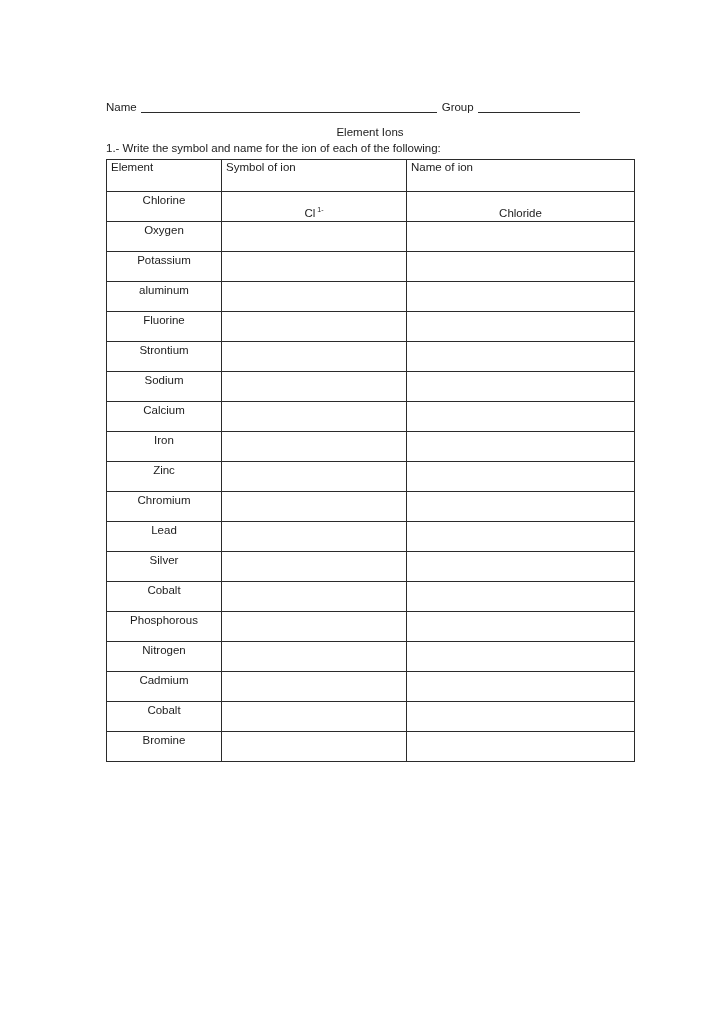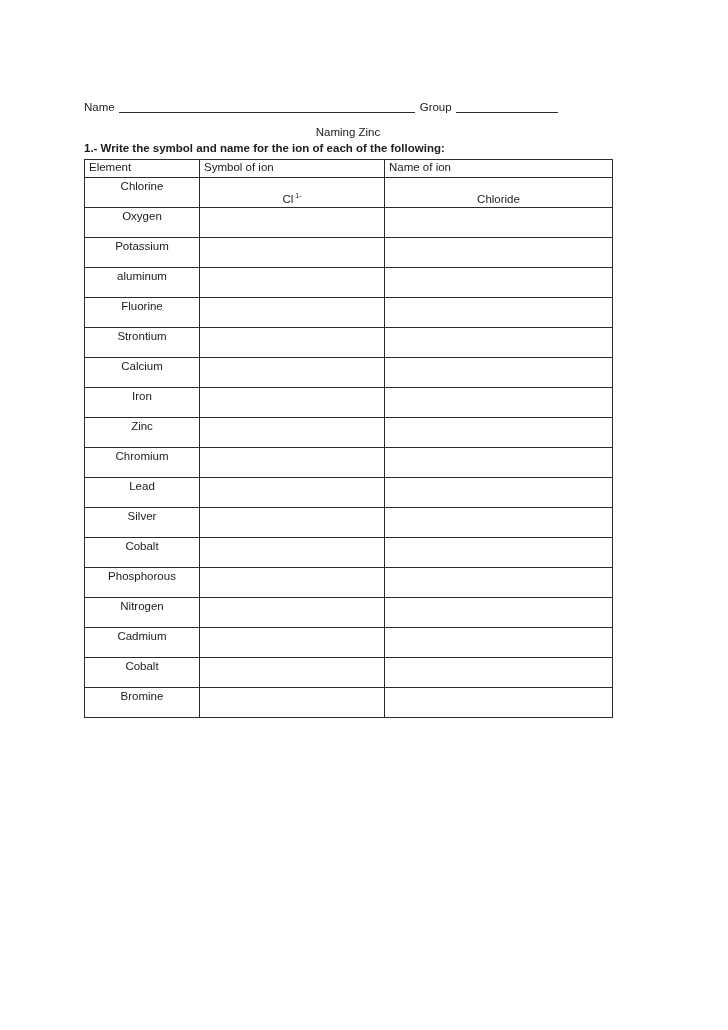--- a/index.html
+++ b/index.html
@@ -7,21 +7,21 @@
     margin: 0;
     padding: 0;
     background: #ffffff;
     width: 728px;
     height: 1030px;
     font-family: "Liberation Sans", sans-serif;
     color: #1c1c1c;
   }
   .page {
     position: absolute;
-    left: 84px;
+    left: 106px;
     top: 98px;
     width: 528px;
   }
   .fill-line {
     display: flex;
     align-items: flex-end;
     font-size: 11.5px;
     height: 15px;
     margin-bottom: 7px;
     white-space: nowrap;
@@ -38,38 +38,37 @@
   .blank.list  { width: 98px; }
   .doc-title {
     text-align: center;
     font-size: 11.5px;
     margin-top: 13px;
     margin-bottom: 4px;
   }
   .instruction {
     font-size: 11.5px;
     margin-bottom: 5px;
-    font-weight: bold;
   }
   table.ions {
     width: 528px;
     border-collapse: collapse;
     table-layout: fixed;
   }
   table.ions col.c1 { width: 115px; }
   table.ions col.c2 { width: 185px; }
   table.ions col.c3 { width: 228px; }
   table.ions th, table.ions td {
     border: 1px solid #2b2b2b;
     font-size: 11.5px;
     font-weight: normal;
   }
   table.ions th {
     text-align: left;
-    padding: 1px 4px 4px 4px;
+    padding: 1px 4px 18px 4px;
     height: 16px;
   }
   table.ions td.el {
     vertical-align: top;
     text-align: center;
     padding: 2px 3px;
     height: 30px;
   }
   table.ions td.sym, table.ions td.nm {
     vertical-align: bottom;
@@ -88,21 +87,21 @@
 <div class="page">
 
   <div class="fill-line">
     <span class="label">Name</span>
     <span class="blank name"></span>
     <span class="label">Group</span>
     <span class="blank group"></span>
   </div>
 
 
-  <div class="doc-title">Naming Zinc</div>
+  <div class="doc-title">Element Ions</div>
 
   <div class="instruction">1.- Write the symbol and name for the ion of each of the following:</div>
 
   <table class="ions">
     <colgroup>
       <col class="c1">
         <col class="c2">
         <col class="c3">
     </colgroup>
     <thead>
@@ -137,20 +136,25 @@
           <td class="el">Fluorine</td>
           <td class="sym"></td>
           <td class="nm"></td>
         </tr>
         <tr>
           <td class="el">Strontium</td>
           <td class="sym"></td>
           <td class="nm"></td>
         </tr>
         <tr>
+          <td class="el">Sodium</td>
+          <td class="sym"></td>
+          <td class="nm"></td>
+        </tr>
+        <tr>
           <td class="el">Calcium</td>
           <td class="sym"></td>
           <td class="nm"></td>
         </tr>
         <tr>
           <td class="el">Iron</td>
           <td class="sym"></td>
           <td class="nm"></td>
         </tr>
         <tr>

